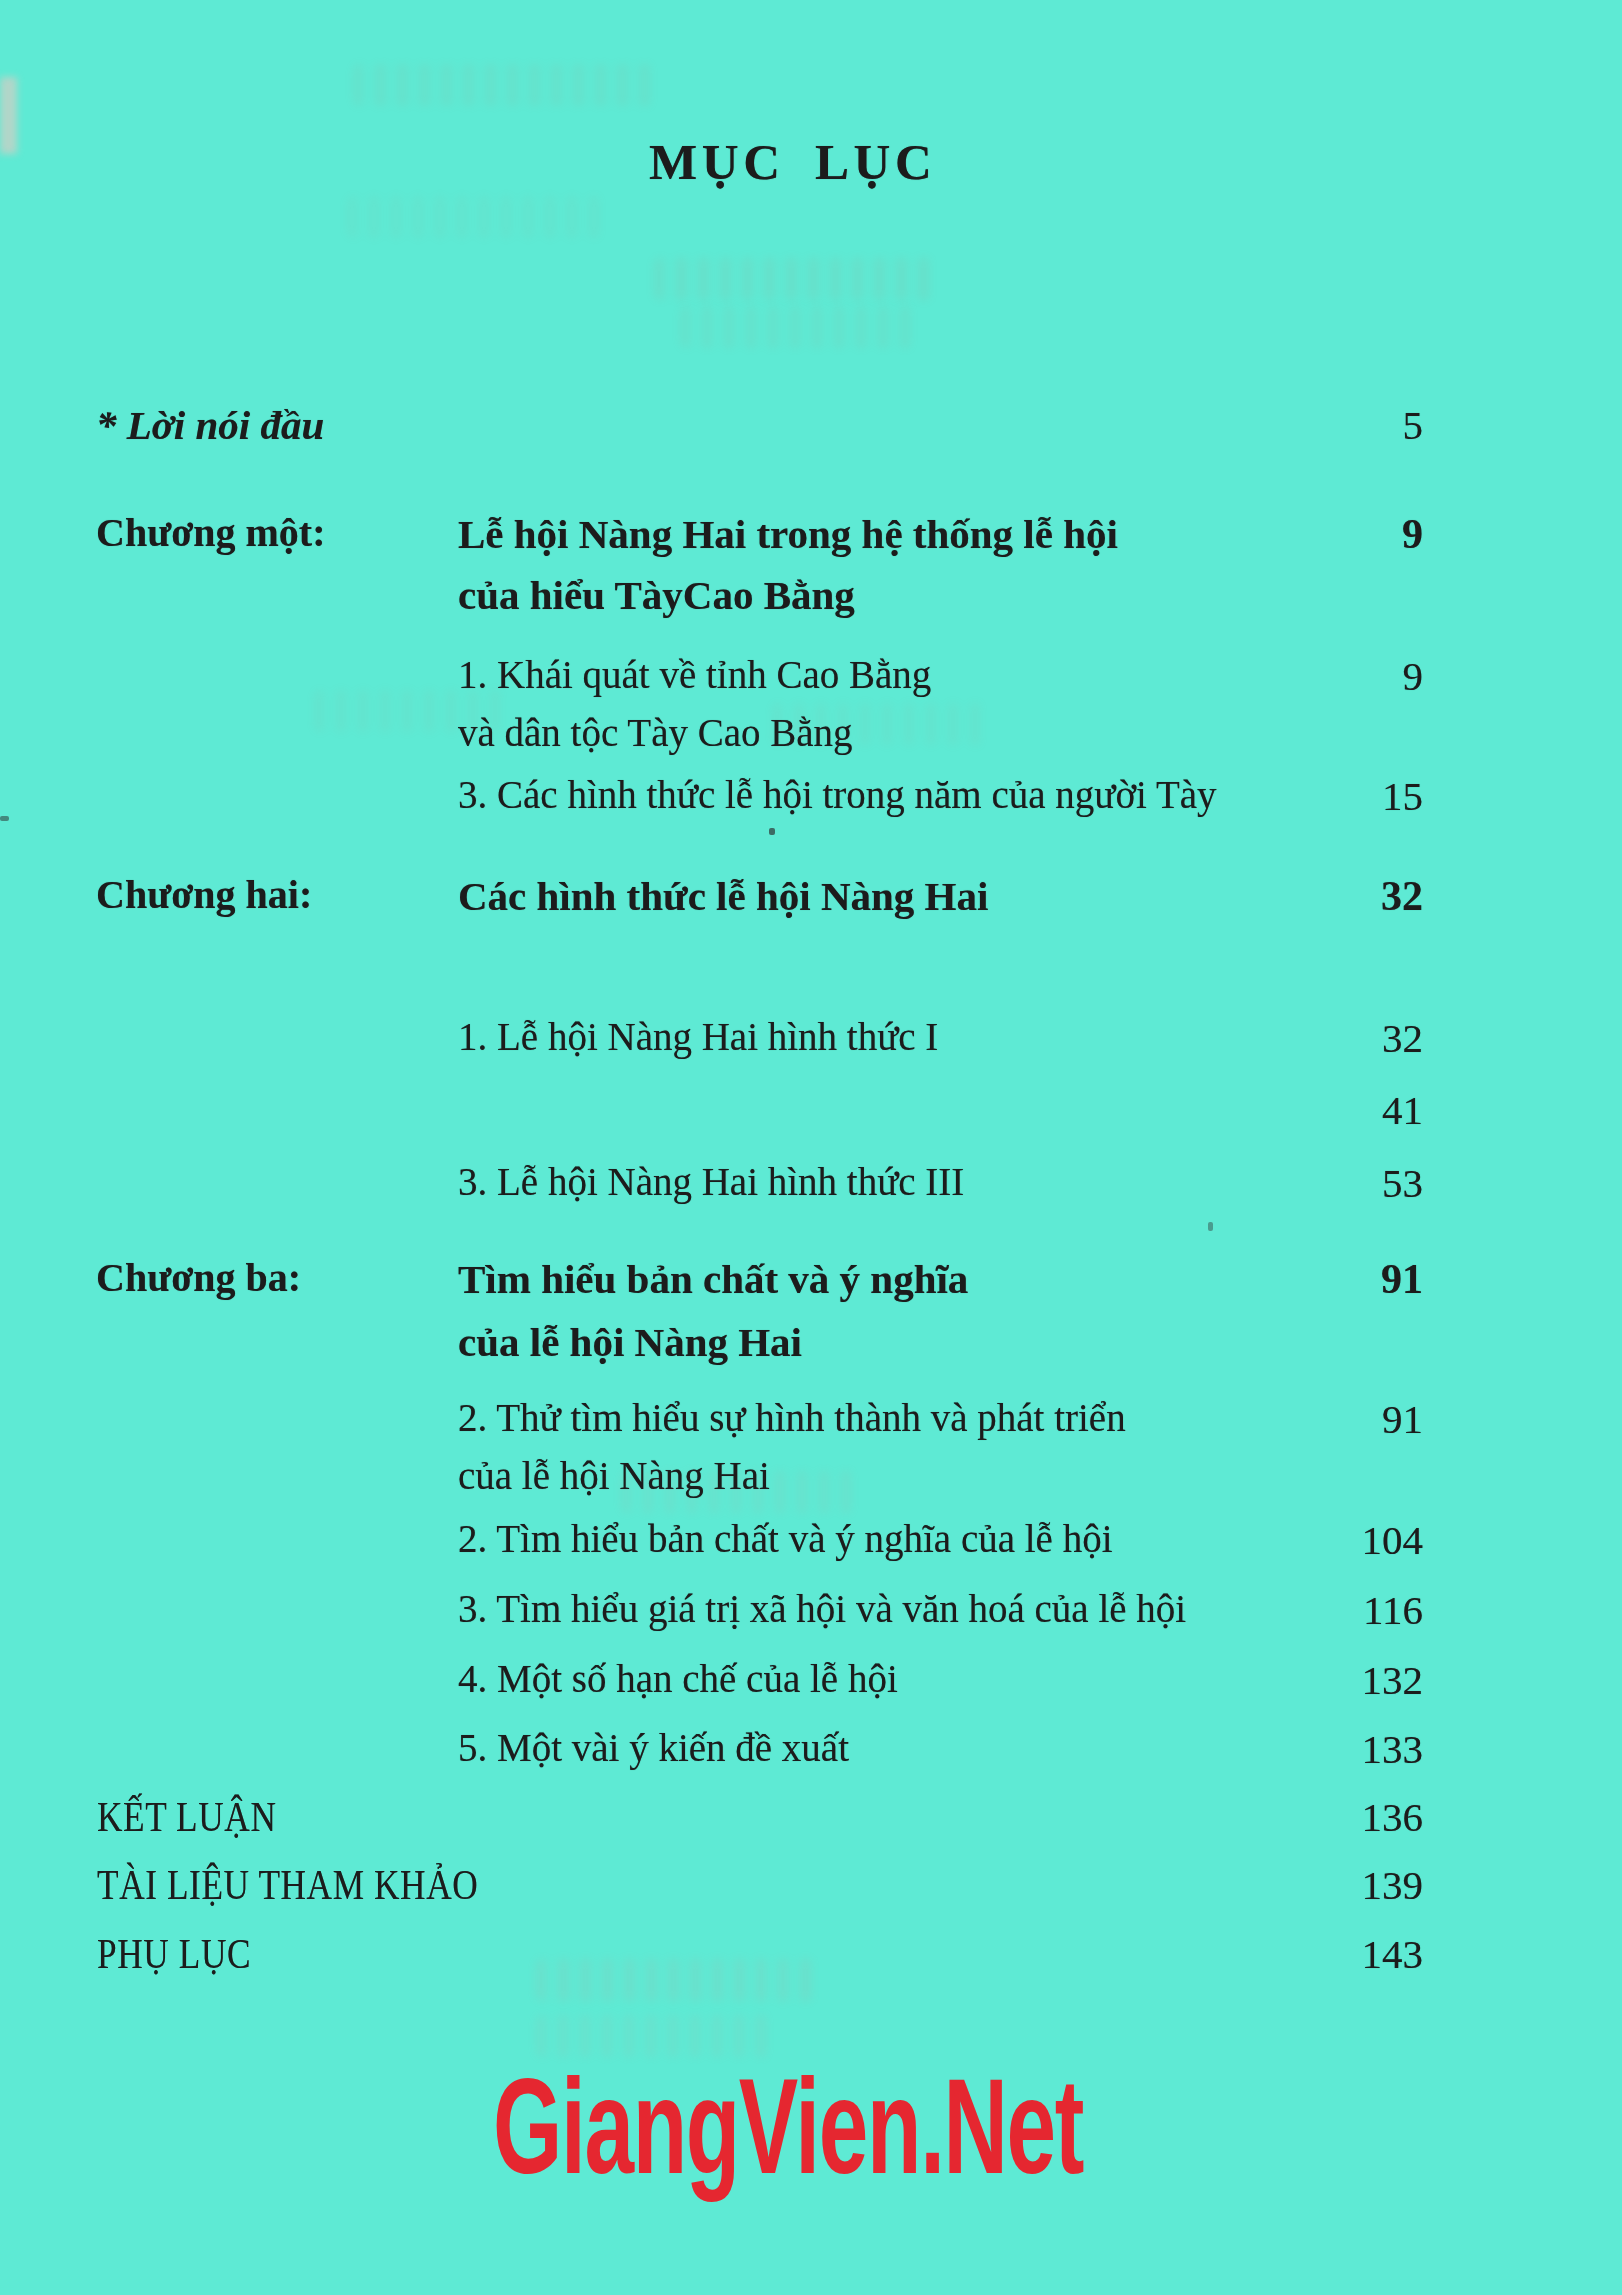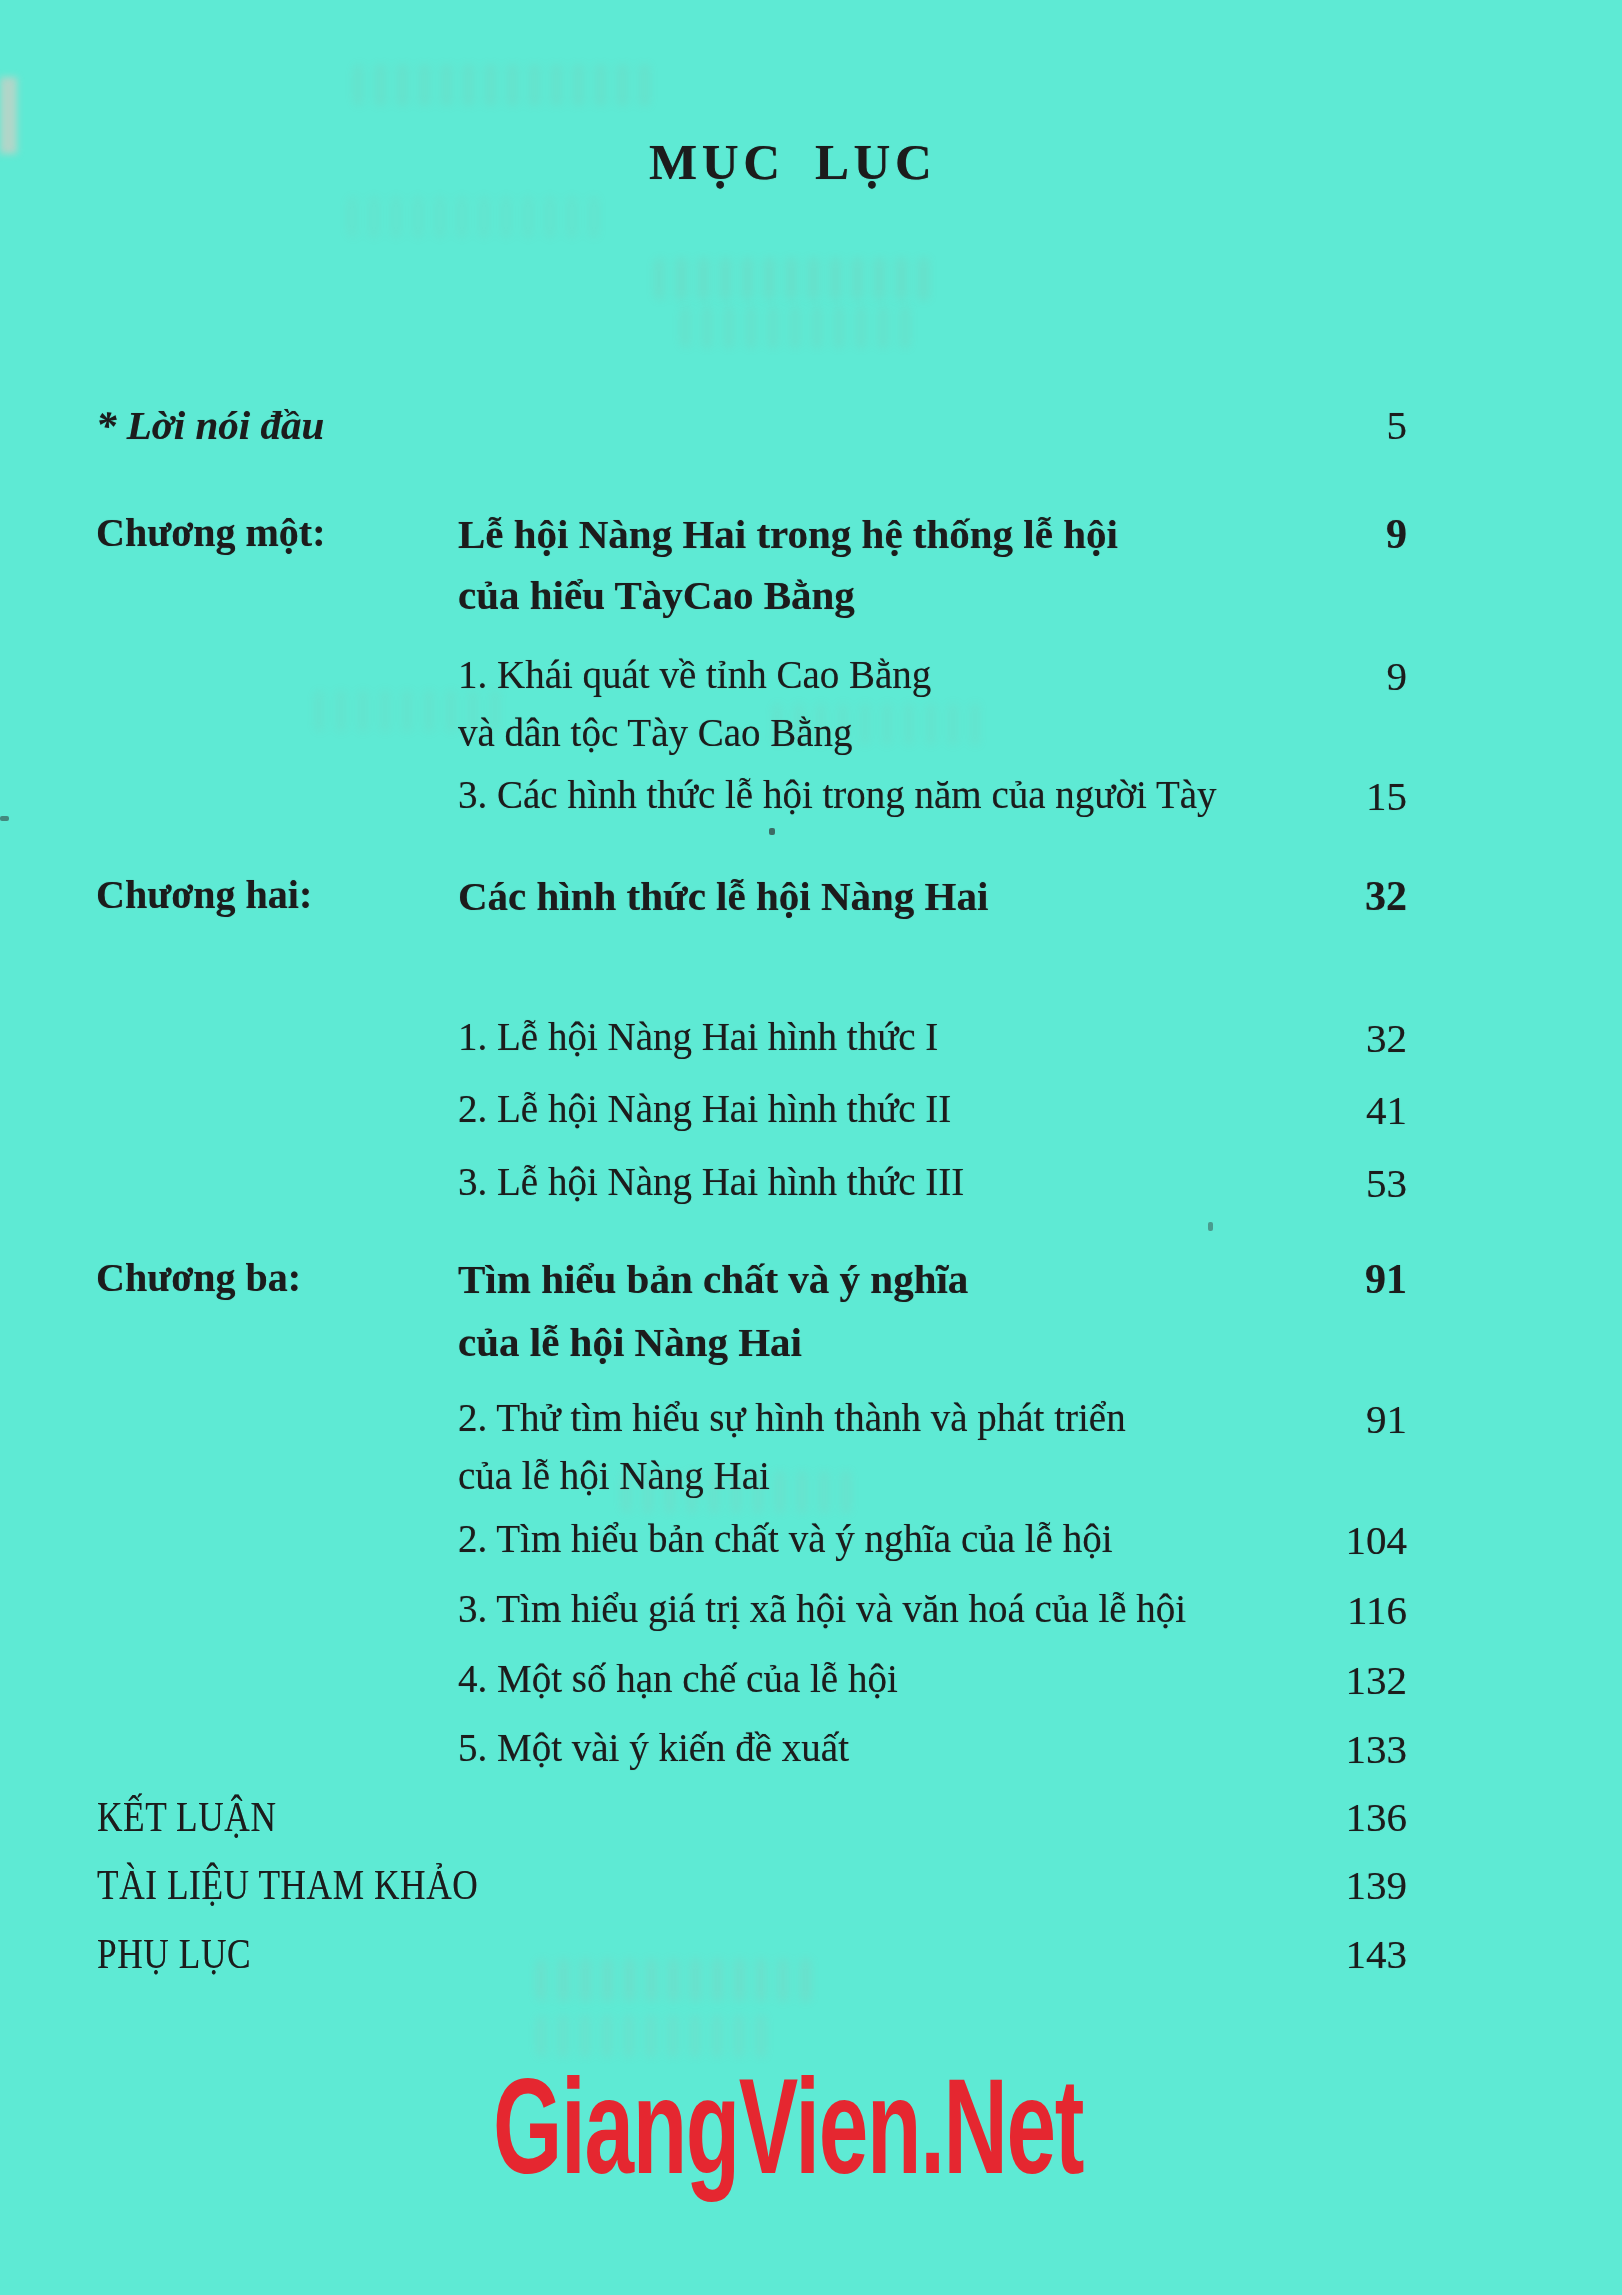--- a/index.html
+++ b/index.html
@@ -13,21 +13,21 @@
   }
   
   .doc-title{
     position:absolute;top:133px;left:-18.3px;width:1622px;
     text-align:center;
     font-size:51px;font-weight:700;
     letter-spacing:4.6px;word-spacing:13px;
     text-shadow:0 0 0.7px rgba(20,20,20,.6);
   }
   
-  .row{position:absolute;left:0;width:1547px;height:59px;}
+  .row{position:absolute;left:0;width:1547px;height:59px;padding-left:16px;}
   .lbl{
     position:absolute;left:96px;top:-1.3px;
     font-weight:600;font-size:40px;
     white-space:nowrap;
     text-shadow:0 0 0.7px rgba(25,25,25,.55);
   }
   .txt{
     position:absolute;left:458px;top:0;
     font-size:39px;white-space:nowrap;
     text-shadow:0 0 0.7px rgba(25,25,25,.5);
@@ -120,21 +120,20 @@
   <div class="row chapter" style="top:872px">
     <span class="lbl">Chương hai:</span>
     <span class="txt">Các hình thức lễ hội Nàng Hai</span>
     <span class="pg">32</span>
   </div>
   <div class="row" style="top:1014px">
     <span class="txt">1. Lễ hội Nàng Hai hình thức I</span>
     <span class="pg">32</span>
   </div>
   <div class="row" style="top:1086px">
-    <span class="txt">2. Lễ hội Nàng Hai hình thức II</span>
     <span class="pg">41</span>
   </div>
   <div class="row" style="top:1159px">
     <span class="txt">3. Lễ hội Nàng Hai hình thức III</span>
     <span class="pg">53</span>
   </div>
 
   <div class="row chapter" style="top:1255px">
     <span class="lbl">Chương ba:</span>
     <span class="txt">Tìm hiểu bản chất và ý nghĩa</span>

